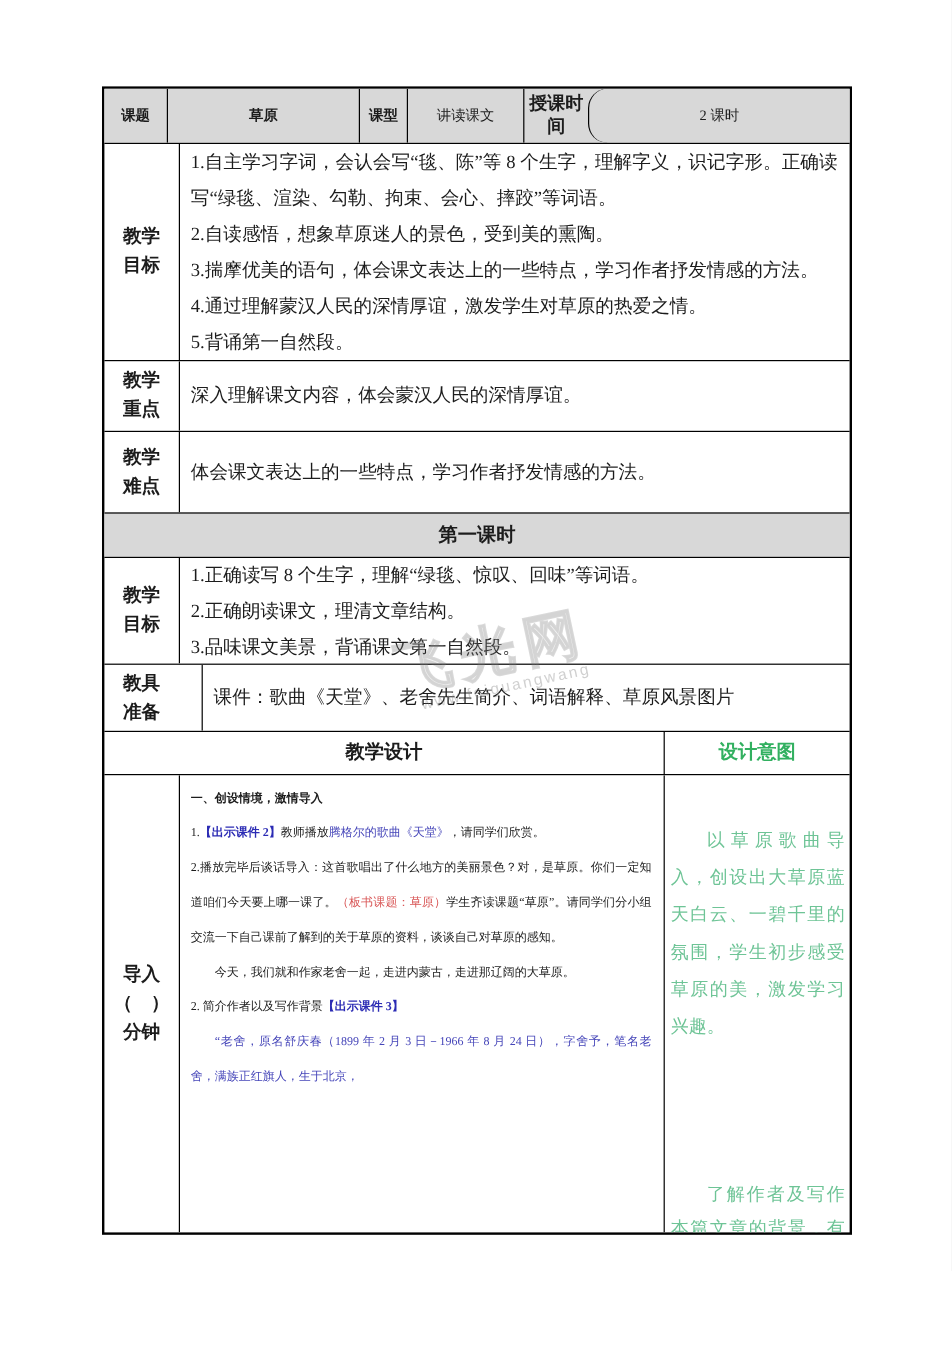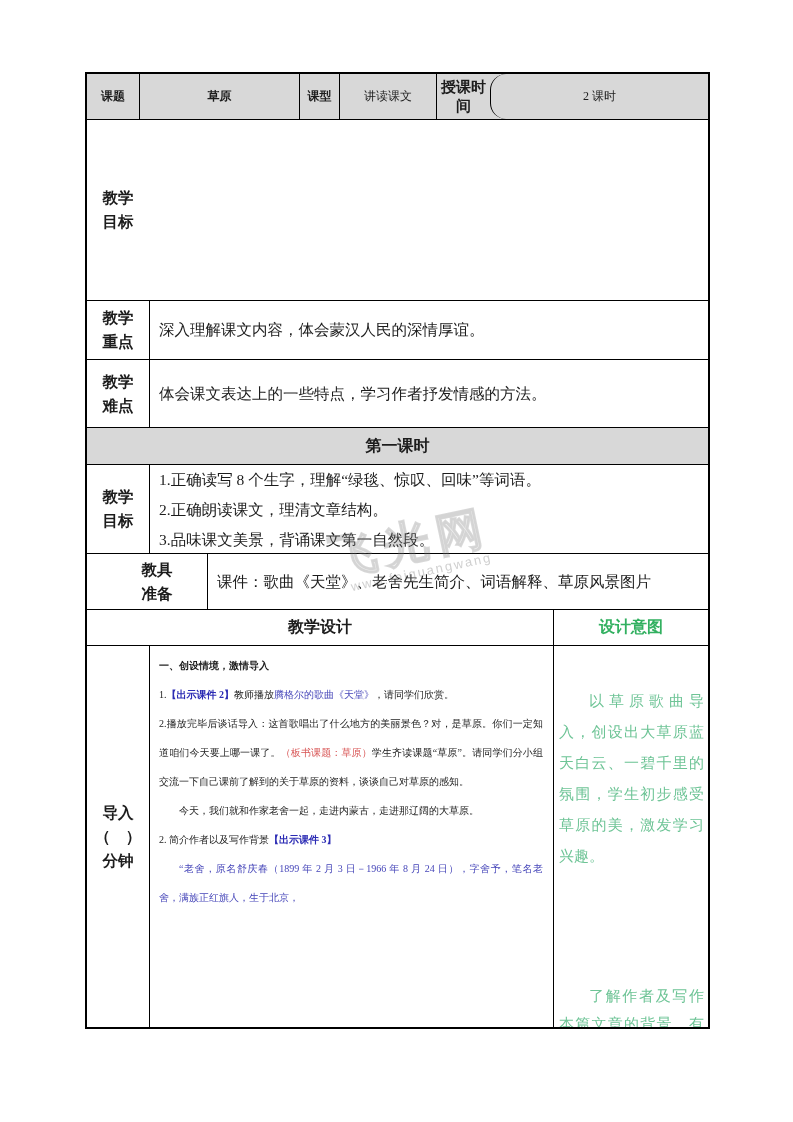--- a/index.html
+++ b/index.html
@@ -57,21 +57,21 @@
     padding:0 10px 0 9px;
   }
   .r-obj1{height:181px;}
   .r-obj1 .content-cell{padding-top:1px;}
   .r-key{height:59px;}
   .r-diff{height:68px;}
   .r-key .content-cell,.r-diff .content-cell{display:flex;align-items:center;}
   .single-line{font-size:15.5px;line-height:24px;margin:0;}
   .r-session{height:37px;background:var(--header-bg);display:flex;align-items:center;justify-content:center;font-weight:bold;font-size:16px;}
   .r-obj2{height:89px;}
-  .r-prep{height:56px;padding-left:39px;}
+  .r-prep{height:56px;}
   .r-prep .content-cell{display:flex;align-items:center;margin-left:19px;}
   .r-design{height:36px;}
   .design-left{width:466px;flex:0 0 466px;display:flex;align-items:center;justify-content:center;font-weight:bold;font-size:16px;}
   .design-right{flex:1;display:flex;align-items:center;justify-content:center;font-weight:bold;font-size:16px;color:var(--green-dark);}
   .r-intro{height:382px;}
   .intro-label{justify-content:center;}
   .intro-body{padding-top:5px;}
   .obj-line{margin:0;font-size:15.5px;line-height:30px;text-align:justify;}
   .para{margin:0;font-size:10px;line-height:29px;text-align:justify;}
   .para.indent{text-indent:2em;}
@@ -122,20 +122,27 @@
       <div class="cell w-val2">讲读课文</div>
       <div class="cell w-lab3 b">授课时间</div>
       <div class="cell w-val3">2 课时</div>
     </div>
 
     <div class="row r-obj1">
       <div class="cell label-cell">
         <span>教学</span>
         <span>目标</span>
       </div>
+      <div class="cell content-cell">
+          <p class="obj-line">1.自主学习字词，会认会写“毯、陈”等 8 个生字，理解字义，识记字形。正确读写“绿毯、渲染、勾勒、拘束、会心、摔跤”等词语。</p>
+          <p class="obj-line">2.自读感悟，想象草原迷人的景色，受到美的熏陶。</p>
+          <p class="obj-line">3.揣摩优美的语句，体会课文表达上的一些特点，学习作者抒发情感的方法。</p>
+          <p class="obj-line">4.通过理解蒙汉人民的深情厚谊，激发学生对草原的热爱之情。</p>
+          <p class="obj-line">5.背诵第一自然段。</p>
+        </div>
     </div>
 
     <div class="row r-key">
       <div class="cell label-cell">
         <span>教学</span>
         <span>重点</span>
       </div>
       <div class="cell content-cell">
         <p class="single-line">深入理解课文内容，体会蒙汉人民的深情厚谊。</p>
       </div>

